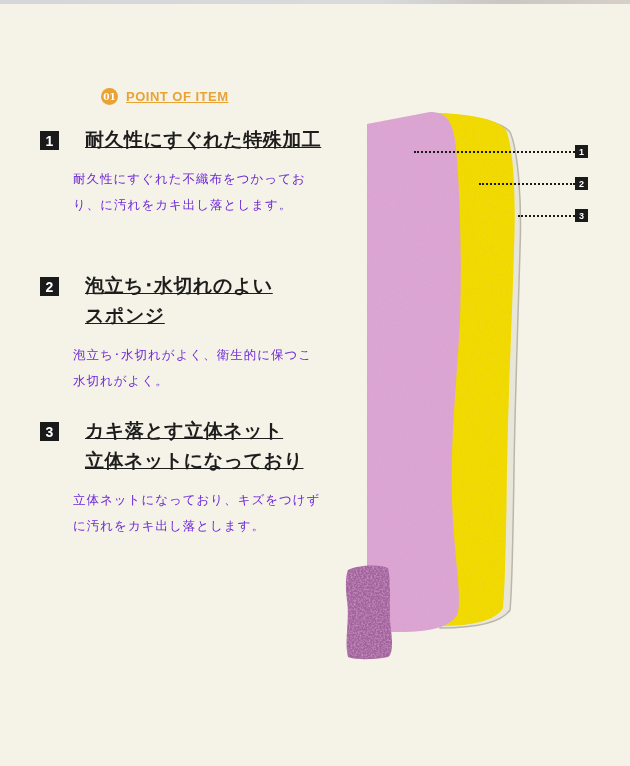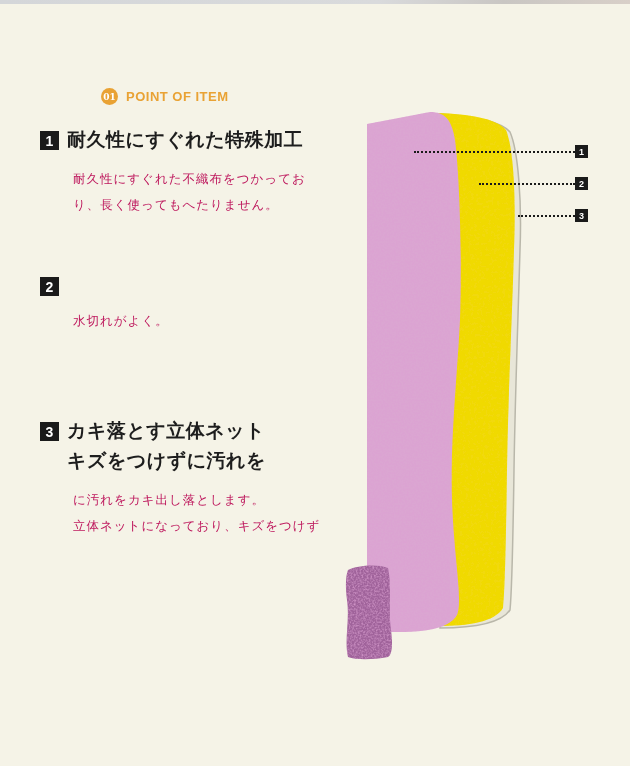--- a/index.html
+++ b/index.html
@@ -19,37 +19,37 @@
     display: flex; align-items: center; gap: 8px; margin-left: 45px;
   }
   .section-num {
     width: 17px; height: 17px; border-radius: 50%;
     background: #e9a234; color: #fff;
     font-family: "DejaVu Serif", serif; font-size: 9px; font-weight: bold;
     display: flex; align-items: center; justify-content: center;
   }
   .section-title {
     color: #e9a234; font-family: "Liberation Sans", sans-serif;
-    font-weight: bold; font-size: 13px; letter-spacing: 0.5px;
+    font-weight: bold; font-size: 13px; letter-spacing: 0.5px; text-decoration: underline;
   }
   .point { position: absolute; left: 40px; width: 300px; }
   .point-head { display: flex; align-items: flex-start; }
   .num-badge {
     width: 19px; height: 19px; background: #1a1a1a; color: #fff;
     font-family: "Liberation Sans", sans-serif; font-weight: bold; font-size: 14px;
     display: flex; align-items: center; justify-content: center;
     margin-top: 7px; flex: none;
   }
   .point-title {
-    margin-left: 8px; font-size: 19px; font-weight: bold;
-    line-height: 30px; color: #1d1d1d; letter-spacing: 0.5px;
+    margin-left: 26px; font-size: 19px; font-weight: bold;
+    line-height: 30px; color: #1d1d1d; letter-spacing: 0.5px; text-decoration: underline;
   }
   .point-desc {
     margin-left: 33px; margin-top: 12px;
-    font-size: 12.5px; line-height: 26px; color: #be185d; letter-spacing: 1px;
+    font-size: 12.5px; line-height: 26px; color: #6d28d9; letter-spacing: 1px;
     width: 270px;
   }
   .p1 { top: 124px; }
   .p2 { top: 270px; }
   .p3 { top: 415px; }
 
   .illustration { position: absolute; left: 0; top: 0; width: 630px; height: 766px; pointer-events: none; }
   .callout {
     position: absolute; display: flex; align-items: center;
   }
@@ -74,44 +74,49 @@
 
 <div class="point p1">
   <div class="point-head">
     <span class="num-badge">1</span>
     <div class="point-title">
       <div>耐久性にすぐれた特殊加工</div>
     </div>
   </div>
   <div class="point-desc">
     <div>耐久性にすぐれた不織布をつかってお</div>
-    <div>り、長く使ってもへたりません。</div>
+    <div>り、に汚れをカキ出し落とします。</div>
   </div>
 </div>
 
 <div class="point p2">
   <div class="point-head">
     <span class="num-badge">2</span>
+    <div class="point-title">
+      <div>泡立ち･水切れのよい</div>
+      <div>スポンジ</div>
+    </div>
   </div>
   <div class="point-desc">
+    <div>泡立ち･水切れがよく、衛生的に保つこ</div>
     <div>水切れがよく。</div>
   </div>
 </div>
 
 <div class="point p3">
   <div class="point-head">
     <span class="num-badge">3</span>
     <div class="point-title">
       <div>カキ落とす立体ネット</div>
-      <div>キズをつけずに汚れを</div>
+      <div>立体ネットになっており</div>
     </div>
   </div>
   <div class="point-desc">
+    <div>立体ネットになっており、キズをつけず</div>
     <div>に汚れをカキ出し落とします。</div>
-    <div>立体ネットになっており、キズをつけず</div>
   </div>
 </div>
 
 <svg class="illustration" viewBox="0 0 630 766" width="630" height="766">
   <defs>
     <filter id="speckle" x="0" y="0" width="100%" height="100%">
       <feTurbulence type="fractalNoise" baseFrequency="0.55" numOctaves="2" seed="3" result="n"></feTurbulence>
       <feColorMatrix in="n" type="matrix" values="0 0 0 0 0.72  0 0 0 0 0.35  0 0 0 0 0.65  0 0 0 1.4 -0.55" result="dots"></feColorMatrix>
       <feComposite in="dots" in2="SourceGraphic" operator="in" result="d2"></feComposite>
       <feMerge>

